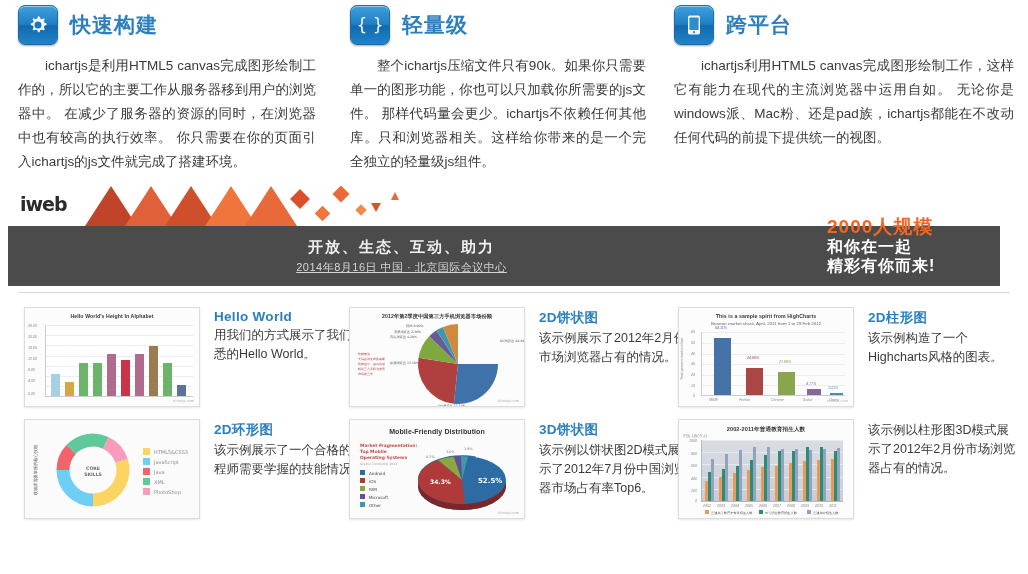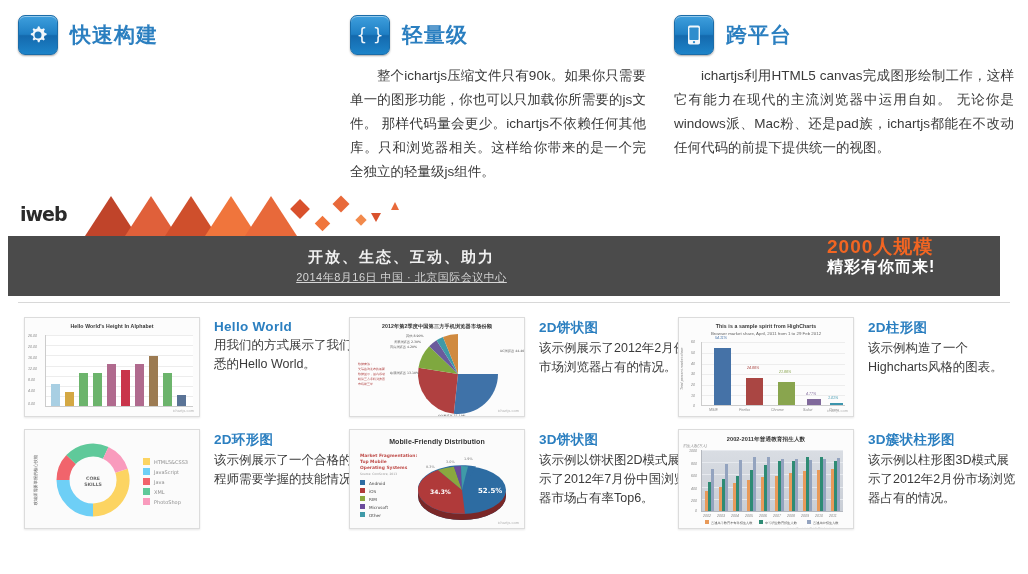--- a/index.html
+++ b/index.html
@@ -9,21 +9,21 @@
     background:#ffffff;
     font-family:"Liberation Sans","DejaVu Sans",sans-serif;
     color:#333;
     overflow:hidden;
   }
 
   
   .features {
     display:flex;
     width:1028px;
-    padding:10px 0 0 0;
+    padding:0 0 0 0;
   }
   .feature {
     width:330px;
     padding:0 14px 0 18px;
   }
   .feature:nth-child(2){ padding-left:20px; }
   .feature:nth-child(3){ width:368px; padding-left:14px; }
 
   .feat-head { display:flex; align-items:center; gap:12px; height:50px; }
 
@@ -212,20 +212,21 @@
   <div class="feature">
     <div class="feat-head">
       <span class="ficon">
         <svg width="26" height="26" viewBox="0 0 26 26">
           <path fill="#f2f7fb" d="M13 4.2l1.5.25.7 2.1a6.9 6.9 0 0 1 1.6.66l1.95-1 1.1 1.1-1 1.95c.28.5.5 1.04.66 1.6l2.1.7v1.55l-2.1.7a6.9 6.9 0 0 1-.66 1.6l1 1.95-1.1 1.1-1.95-1c-.5.28-1.04.5-1.6.66l-.7 2.1h-1.55l-.7-2.1a6.9 6.9 0 0 1-1.6-.66l-1.95 1-1.1-1.1 1-1.95a6.9 6.9 0 0 1-.66-1.6l-2.1-.7v-1.55l2.1-.7c.16-.56.38-1.1.66-1.6l-1-1.95 1.1-1.1 1.95 1c.5-.28 1.04-.5 1.6-.66l.7-2.1z"></path>
           <circle cx="13" cy="13" r="3.5" fill="#1e76b8"></circle>
         </svg>
       </span>
       <span class="feat-title">快速构建</span>
     </div>
+    <div class="feat-body">ichartjs是利用HTML5 canvas完成图形绘制工作的，所以它的主要工作从服务器移到用户的浏览器中。 在减少了服务器的资源的同时，在浏览器中也有较高的执行效率。 你只需要在你的页面引入ichartjs的js文件就完成了搭建环境。</div>
   </div>
 
   <div class="feature">
     <div class="feat-head">
       <span class="ficon">
         <svg width="26" height="26" viewBox="0 0 26 26">
           <text x="13" y="19" text-anchor="middle" font-size="17" font-family="DejaVu Sans, sans-serif" fill="#f2f7fb">{ }</text>
         </svg>
       </span>
       <span class="feat-title">轻量级</span>
@@ -269,20 +270,21 @@
       </span>
     </div>
 
     <div class="bar">
       <div class="bar-mid">
         <div class="bar-slogan">开放、生态、互动、助力</div>
         <div class="bar-date">2014年8月16日 中国 · 北京国际会议中心</div>
       </div>
       <div class="bar-right">
         <div class="scale-num">2000人规模</div>
+        <div class="scale-l2">和你在一起</div>
         <div class="scale-l3">精彩有你而来!</div>
       </div>
     </div>
 
   </div>
 </div>
 <div class="divider"></div>
 
 <div class="gallery">
 
@@ -543,18 +545,17 @@
         <rect x="26" y="2" width="4" height="4" fill="#e89a5a"></rect>
           <text x="32" y="5.8" font-size="3.2" fill="#555" font-family="DejaVu Sans, sans-serif">普通高等教育本专科招生人数</text>
         <rect x="80" y="2" width="4" height="4" fill="#2e8b74"></rect>
           <text x="86" y="5.8" font-size="3.2" fill="#555" font-family="DejaVu Sans, sans-serif">中等职业教育招生人数</text>
         <rect x="128" y="2" width="4" height="4" fill="#93a3bf"></rect>
           <text x="134" y="5.8" font-size="3.2" fill="#555" font-family="DejaVu Sans, sans-serif">普通高中招生人数</text>
         <text x="108" y="12" font-size="2.8" fill="#a5a5a5" font-family="DejaVu Sans, sans-serif">数据来源：中华人民共和国教育部统计</text>
       </svg>
     </div>
     <div class="caption">
-      <div class="cap-title">3D簇状柱形图</div>
       <div class="cap-desc">该示例以柱形图3D模式展示了2012年2月份市场浏览器占有的情况。</div>
     </div>
   </div>
 
 </div>
 
 </body></html>

